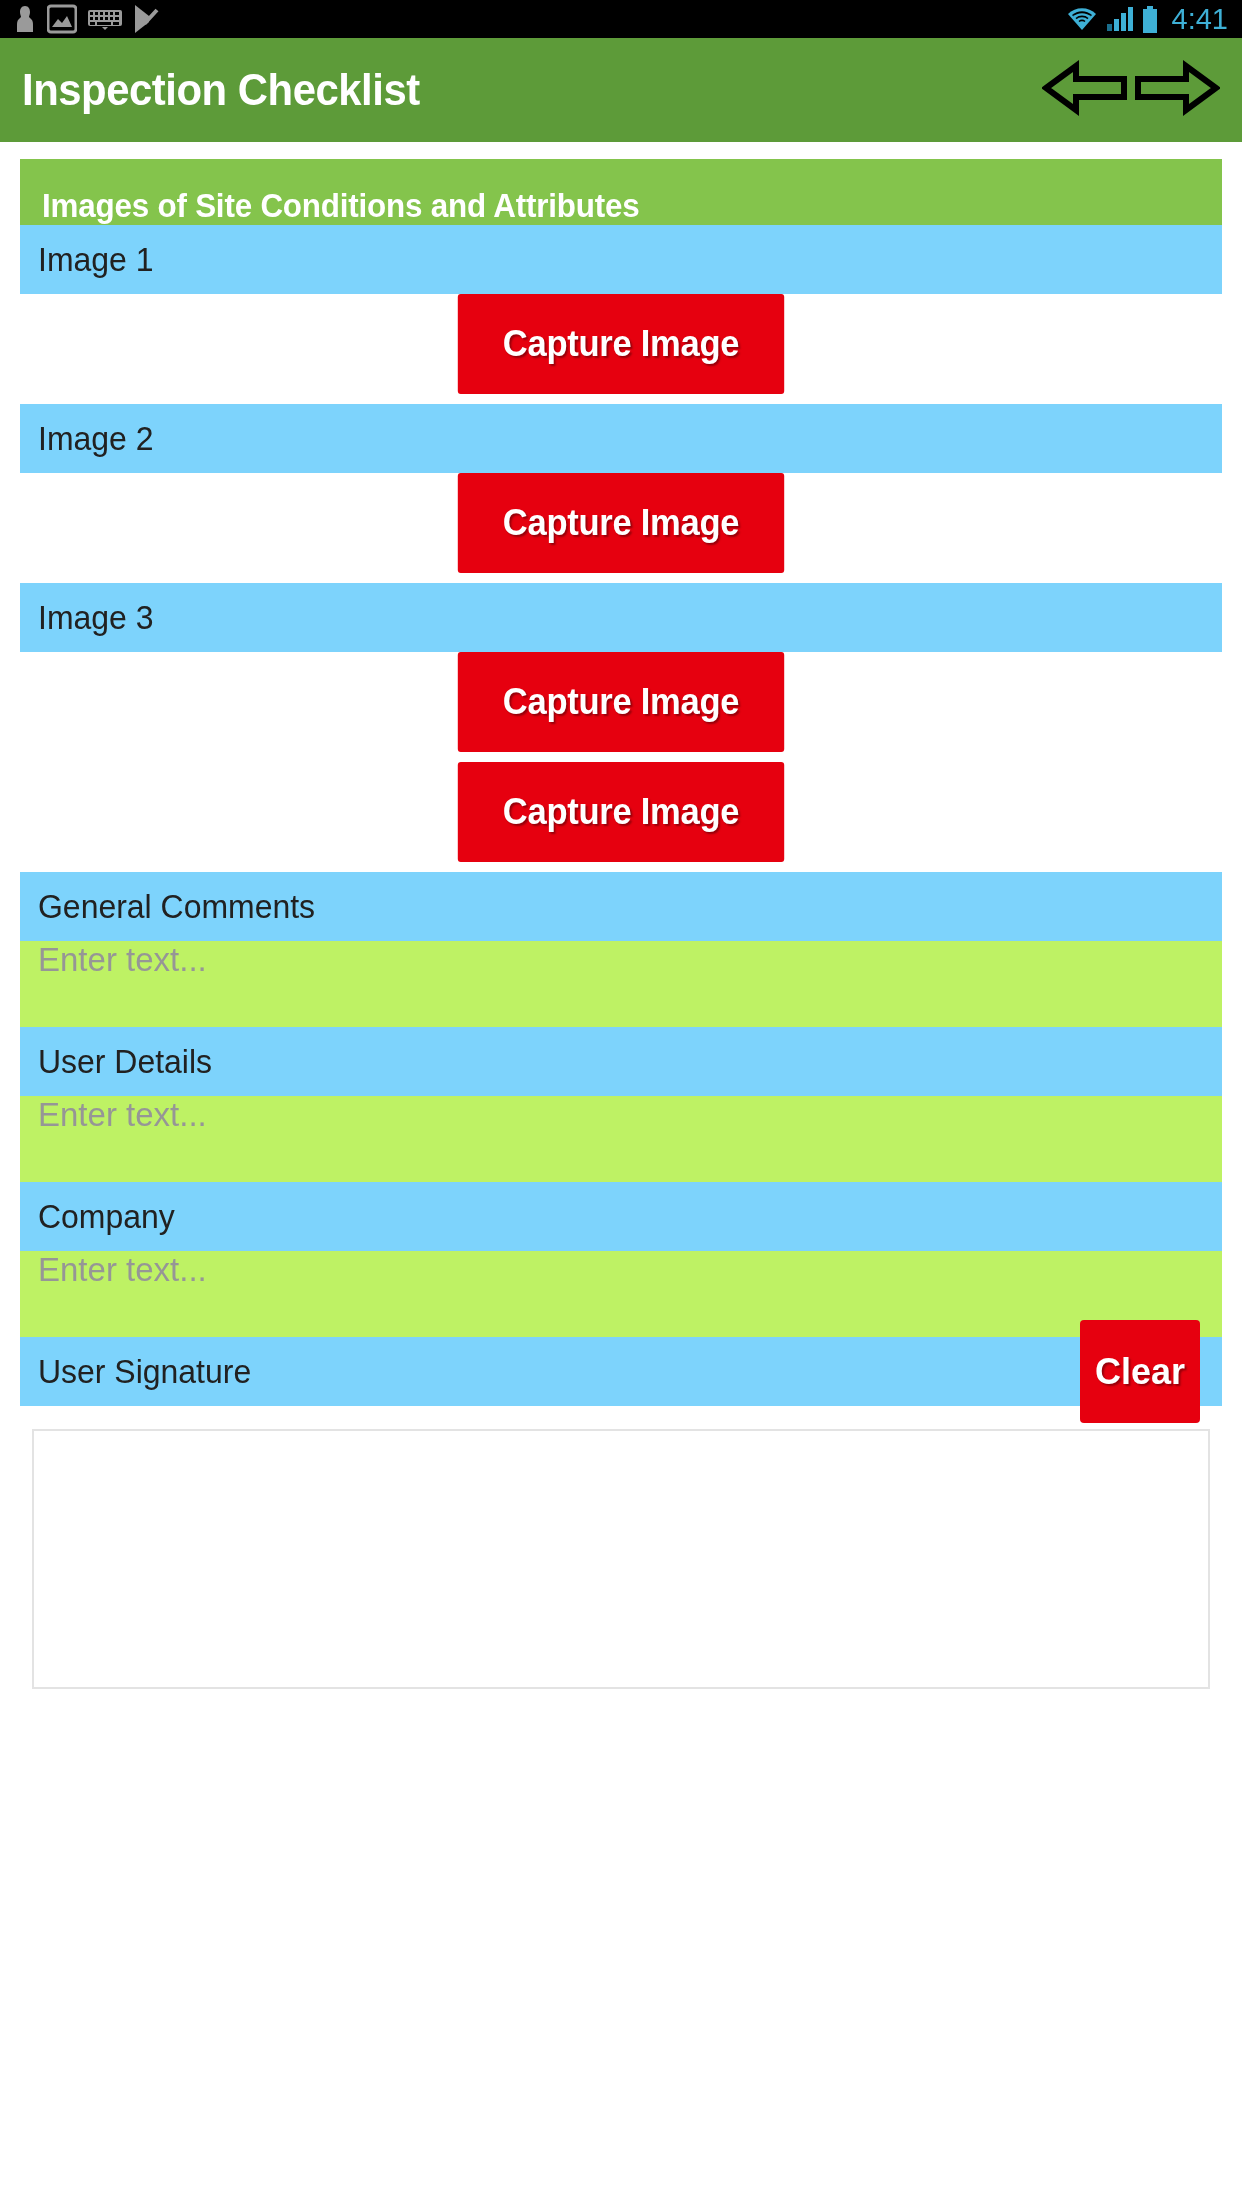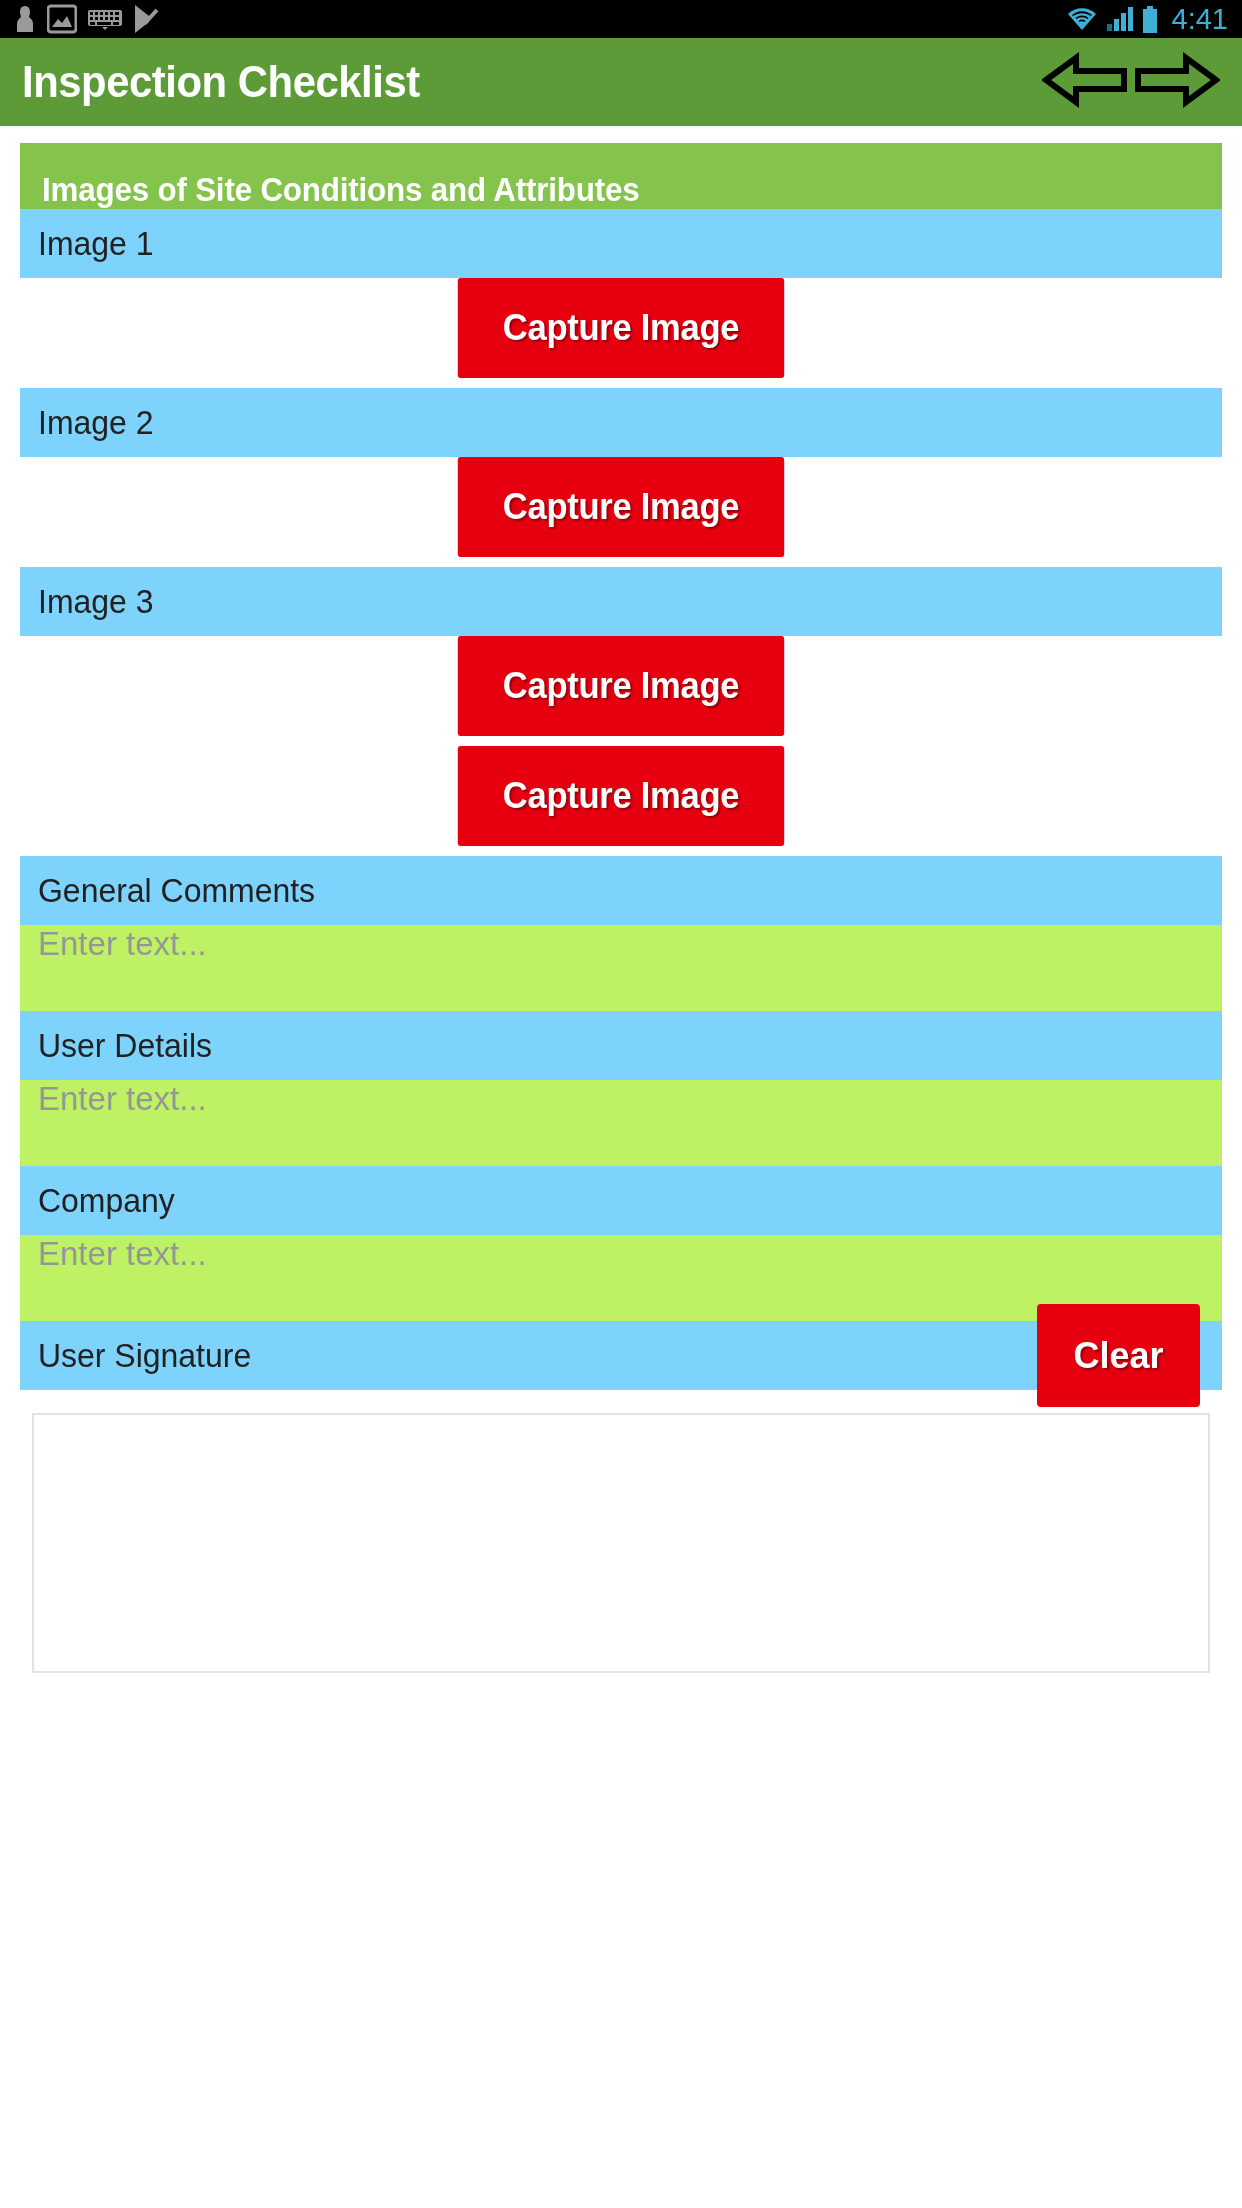--- a/index.html
+++ b/index.html
@@ -41,21 +41,21 @@
     font-size: 29px;
     font-weight: 400;
     letter-spacing: 0px;
     margin-left: 6px;
     font-family: "Liberation Sans", sans-serif;
   }
   .sicon { display:block; }
 
   
   .app-bar {
-    height: 88px;
+    height: 104px;
     background: #5d9b39;
     display: flex;
     align-items: center;
     justify-content: space-between;
     padding: 0 22px 0 22px;
     box-sizing: border-box;
   }
   .app-title {
     color: #ffffff;
     font-size: 45px;
@@ -139,21 +139,21 @@
     transform: scaleX(0.96);
     padding: 0;
   }
 
   .btn-clear {
     background: #e6000f;
     color: #ffffff;
     font-size: 36px;
     font-weight: bold;
     border: none;
-    width: 163px;
+    width: 120px;
     height: 103px;
     border-radius: 4px;
     text-shadow: 2px 2px 2px rgba(0,0,0,0.35);
     cursor: pointer;
     font-family: "Liberation Sans", sans-serif;
     position: absolute;
     right: 22px;
     top: -17px;
     padding: 0;
   }

